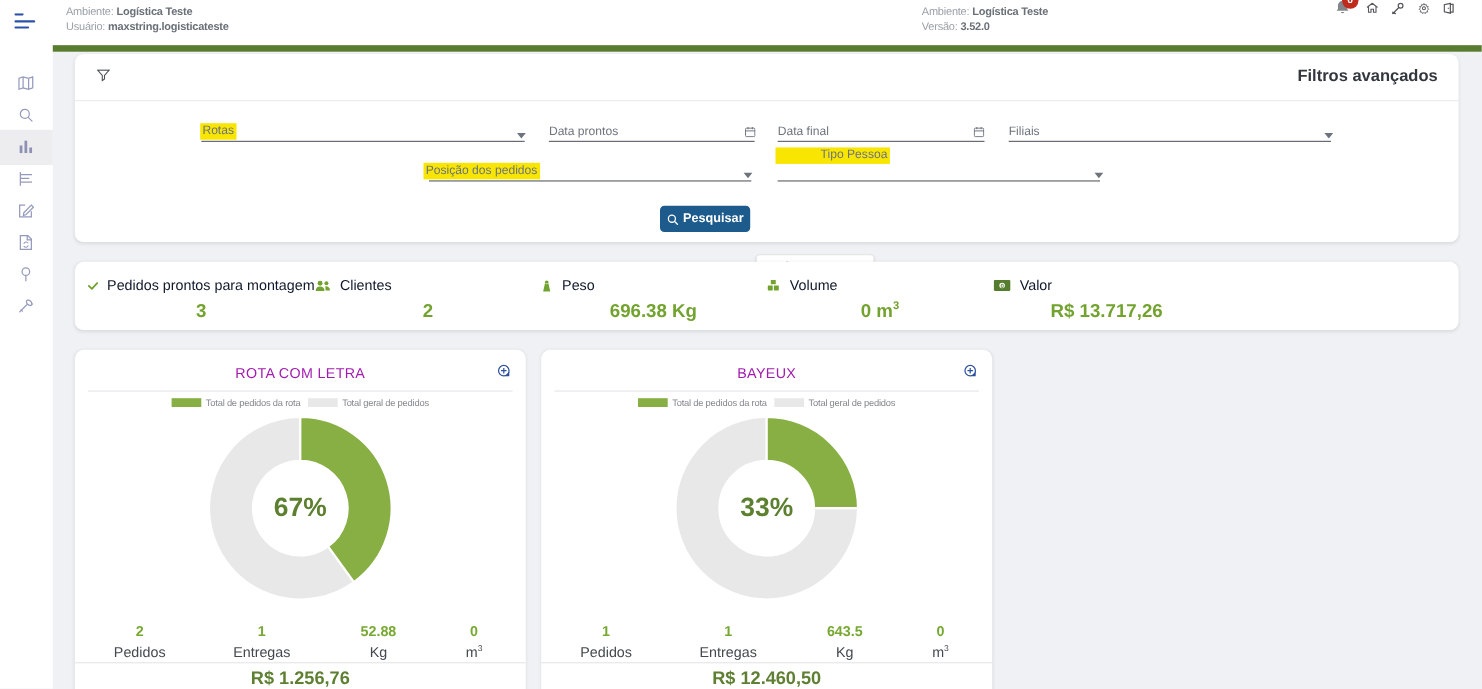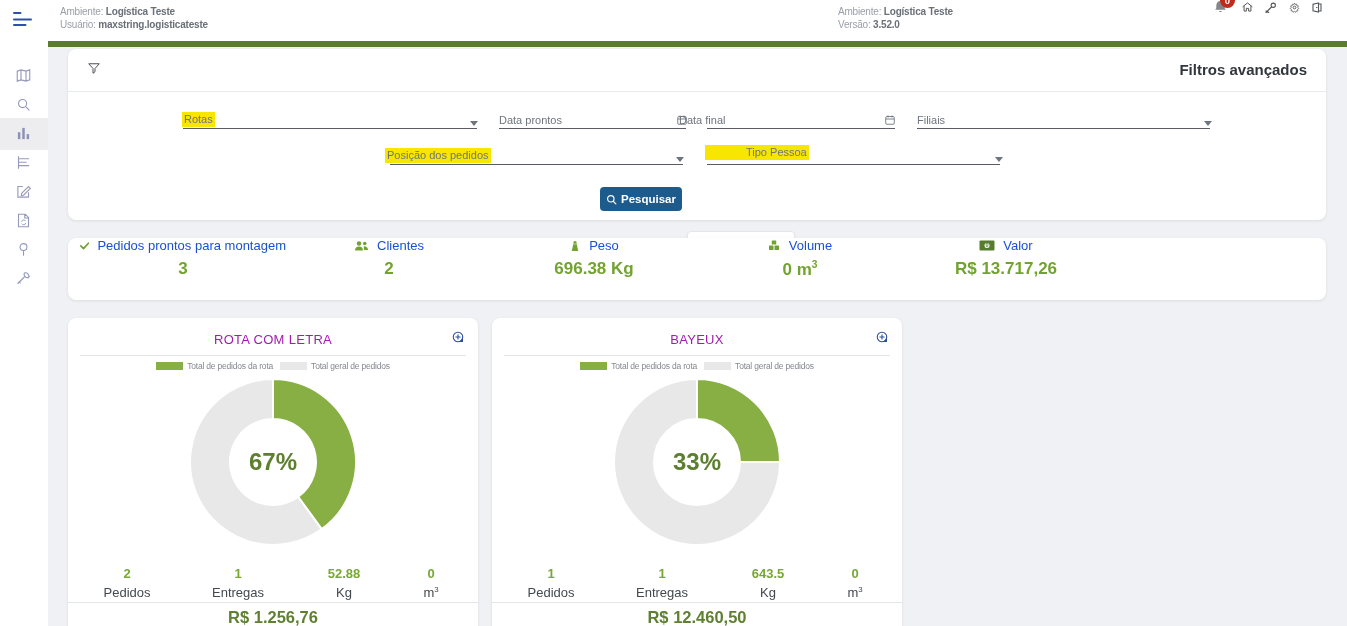--- a/index.html
+++ b/index.html
@@ -17,21 +17,21 @@
 .card { position:absolute; background:#fff; border-radius:8px; box-shadow:0 1px 3px rgba(40,50,60,.10); }
 #filtercard { left:68px; top:49px; width:1258px; height:171px; }
 #filtersep { position:absolute; left:0; top:42px; width:100%; border-top:1px solid #e9eaec; }
 .flabel { position:absolute; font-size:11px; color:#6e747e; }
 .yellow { background:#f8e602; padding:1px 2px 2px 2px; }
 .uline { position:absolute; border-bottom:1px solid #595d63; }
 .arrow { position:absolute; width:0; height:0; border-left:4px solid transparent; border-right:4px solid transparent; border-top:5px solid #6e747e; }
 
 #summarycard { left:68px; top:238px; width:1258px; height:62px; }
 .sgroup { position:absolute; top:0; width:206px; height:62px; text-align:center; }
-.sglabel { margin-top:0; font-size:13px; color:#1d4ed8; display:flex; align-items:center; justify-content:center; gap:8px; white-space:nowrap; }
+.sglabel { margin-top:14px; font-size:13px; color:#0f172a; display:flex; align-items:center; gap:8px; white-space:nowrap; }
 .sgvalue { margin-top:6px; font-size:17px; font-weight:bold; color:#73a32f; }
 
 .rcard { position:absolute; top:318px; width:410px; height:330px; background:#fff; border-radius:8px; box-shadow:0 1px 3px rgba(40,50,60,.10); }
 #rcard1 { left:68px; }
 #rcard2 { left:492px; }
 .rtitle { position:absolute; top:14px; left:0; width:100%; text-align:center; font-size:13px; color:#a21caf; letter-spacing:0.3px; }
 .rplus { position:absolute; top:13px; right:14px; }
 .rsep1 { position:absolute; left:12px; right:12px; top:37px; border-top:1px solid #e4e5e8; }
 .legend { position:absolute; top:43px; left:0; width:100%; display:flex; justify-content:center; align-items:center; font-size:8.5px; letter-spacing:-0.2px; color:#83878e; }
 .lgswatch { width:27px; height:8px; }
@@ -133,34 +133,34 @@
 
   <div class="flabel yellow" style="left:114px;top:63px;">Rotas</div>
   <div class="uline" style="left:115px;top:79px;width:294px;"></div>
   <div class="arrow" style="left:402px;top:72px;"></div>
   <div class="flabel" style="left:431px;top:65px;">Data prontos</div>
   <div class="uline" style="left:431px;top:79px;width:187px;"></div>
   <svg class="abs" style="left:609px;top:66px" width="10" height="10" viewBox="0 0 20 20" fill="none" stroke="#6e747e" stroke-width="1.8">
     <rect x="1.5" y="3" width="17" height="15.5" rx="2"></rect>
       <path d="M1.5 8 L18.5 8 M6 1 L6 5 M14 1 L14 5"></path>
   </svg>
-  <div class="flabel" style="left:611px;top:65px;">Data final</div>
+  <div class="flabel" style="left:639px;top:65px;">Data final</div>
   <div class="uline" style="left:639px;top:79px;width:188px;"></div>
   <svg class="abs" style="left:817px;top:66px" width="10" height="10" viewBox="0 0 20 20" fill="none" stroke="#6e747e" stroke-width="1.8">
     <rect x="1.5" y="3" width="17" height="15.5" rx="2"></rect>
       <path d="M1.5 8 L18.5 8 M6 1 L6 5 M14 1 L14 5"></path>
   </svg>
   <div class="flabel" style="left:849px;top:65px;">Filiais</div>
   <div class="uline" style="left:849px;top:79px;width:293px;"></div>
   <div class="arrow" style="left:1136px;top:72px;"></div>
 
   <div class="flabel yellow" style="left:317px;top:99px;">Posição dos pedidos</div>
   <div class="uline" style="left:322px;top:115px;width:293px;"></div>
   <div class="arrow" style="left:608px;top:108px;"></div>
-  <div class="flabel yellow" style="left:637px;top:96px;padding-left:41px;">Tipo Pessoa</div>
+  <div class="flabel yellow" style="left:637px;top:85px;padding-left:41px;">Tipo Pessoa</div>
   <div class="uline" style="left:639px;top:115px;width:293px;"></div>
   <div class="arrow" style="left:927px;top:108px;"></div>
 
   <div class="abs" style="left:532px;top:138px;width:82px;height:24px;background:#1d5b8d;border-radius:4px;color:#fff;font-size:11.5px;font-weight:bold;display:flex;align-items:center;justify-content:center;gap:4px;">
     <svg width="11" height="11" viewBox="0 0 24 24" fill="none" stroke="#fff" stroke-width="2.6">
         <circle cx="10.5" cy="10.5" r="7"></circle>
         <path d="M16 16 L21.5 21.5" stroke-linecap="round"></path>
       </svg>
     Pesquisar
   </div>

